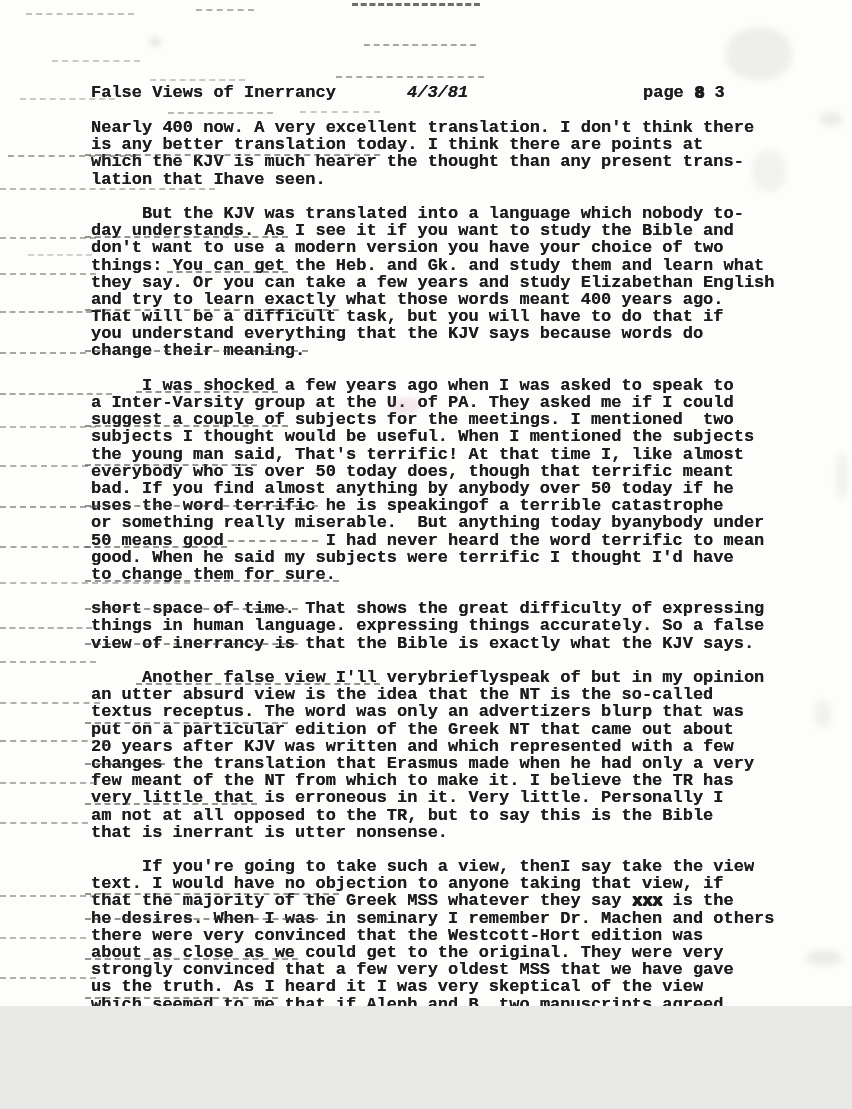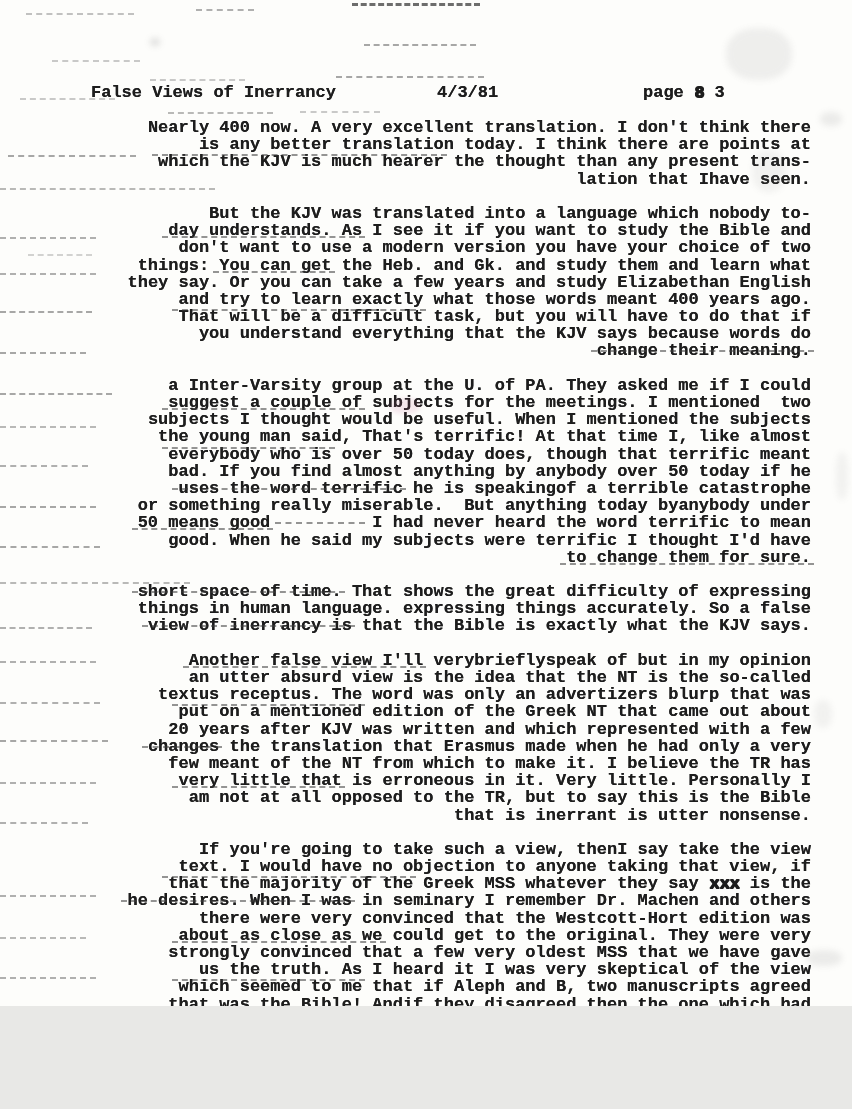--- a/index.html
+++ b/index.html
@@ -12,26 +12,26 @@
     font-family:"Liberation Mono","DejaVu Sans Mono",monospace;
     font-weight:700;
     font-size:17px;
     line-height:17.2px;
     color:var(--ink,#1d1d1d);
     text-shadow:0 0 .6px rgba(25,25,25,.85);
   }
   
   .header{position:absolute;top:84px;left:91px;right:0;height:18px;}
   .h-title{position:absolute;left:0;white-space:pre;}
-  .h-date{position:absolute;left:346px;white-space:pre;}
+  .h-date{position:absolute;left:316px;white-space:pre;font-style:italic;}
   .h-page{position:absolute;left:552px;white-space:pre;}
   
   .docbody{position:absolute;top:119px;left:91px;width:720px;}
   .para{margin:0 0 17.2px 0;}
-  .line{height:17.2px;white-space:pre;text-align:right;}
+  .line{height:17.2px;white-space:pre;}
   .line.indent{padding-left:51px;}
   
   .mk{position:relative;}
   .mk::after{
     content:"";position:absolute;left:-6px;right:-3px;
     border-top:2px dashed rgba(62,62,62,.55);
   }
   .mk.over::after{top:2px;}
   .mk.strike::after{top:9px;}
   .mk.under::after{top:15px;}
@@ -65,20 +65,21 @@
         <div class="line"><span class="mk under">day understands. As</span> I see it if you want to study the Bible and</div>
         <div class="line">don't want to use a modern version you have your choice of two</div>
         <div class="line">things: <span class="mk under">You can get</span> the Heb. and Gk. and study them and learn what</div>
         <div class="line">they say. Or you can take a few years and study Elizabethan English</div>
         <div class="line">and try to learn exactly what those words meant 400 years ago.</div>
         <div class="line"><span class="mk over">That will be a difficult</span> task, but you will have to do that if</div>
         <div class="line">you understand everything that the KJV says because words do</div>
         <div class="line"><span class="mk strike">change their meaning.</span></div>
       </div>
       <div class="para">
+        <div class="line indent"><span class="mk under">I was shocked</span> a few years ago when I was asked to speak to</div>
         <div class="line">a Inter-Varsity group at the U. of PA. They asked me if I could</div>
         <div class="line"><span class="mk under">suggest a couple of</span> subjects for the meetings. I mentioned  two</div>
         <div class="line">subjects I thought would be useful. When I mentioned the subjects</div>
         <div class="line">the young man said, That's terrific! At that time I, like almost</div>
         <div class="line"><span class="mk over">everybody who is</span> over 50 today does, though that terrific meant</div>
         <div class="line">bad. If you find almost anything by anybody over 50 today if he</div>
         <div class="line"><span class="mk strike">uses the word terrific</span> he is speakingof a terrible catastrophe</div>
         <div class="line">or something really miserable.  But anything today byanybody under</div>
         <div class="line"><span class="mk under">50 means good</span> <span class="mk strike">        </span> I had never heard the word terrific to mean</div>
         <div class="line">good. When he said my subjects were terrific I thought I'd have</div>
@@ -86,21 +87,21 @@
       </div>
       <div class="para">
         <div class="line"><span class="mk strike">short space of time.</span> That shows the great difficulty of expressing</div>
         <div class="line">things in human language. expressing things accurately. So a false</div>
         <div class="line"><span class="mk strike">view of inerrancy is</span> that the Bible is exactly what the KJV says.</div>
       </div>
       <div class="para">
         <div class="line indent"><span class="mk under">Another false view I'll</span> verybrieflyspeak of but in my opinion</div>
         <div class="line">an utter absurd view is the idea that the NT is the so-called</div>
         <div class="line">textus receptus. The word was only an advertizers blurp that was</div>
-        <div class="line"><span class="mk over">put on a mentioned</span> edition of the Greek NT that came out about</div>
+        <div class="line"><span class="mk over">put on a particular</span> edition of the Greek NT that came out about</div>
         <div class="line">20 years after KJV was written and which represented with a few</div>
         <div class="line"><span class="mk strike">changes</span> the translation that Erasmus made when he had only a very</div>
         <div class="line">few meant of the NT from which to make it. I believe the TR has</div>
         <div class="line"><span class="mk under">very little that</span> is erroneous in it. Very little. Personally I</div>
         <div class="line">am not at all opposed to the TR, but to say this is the Bible</div>
         <div class="line">that is inerrant is utter nonsense.</div>
       </div>
       <div class="para">
         <div class="line indent">If you're going to take such a view, thenI say take the view</div>
         <div class="line">text. I would have no objection to anyone taking that view, if</div>

